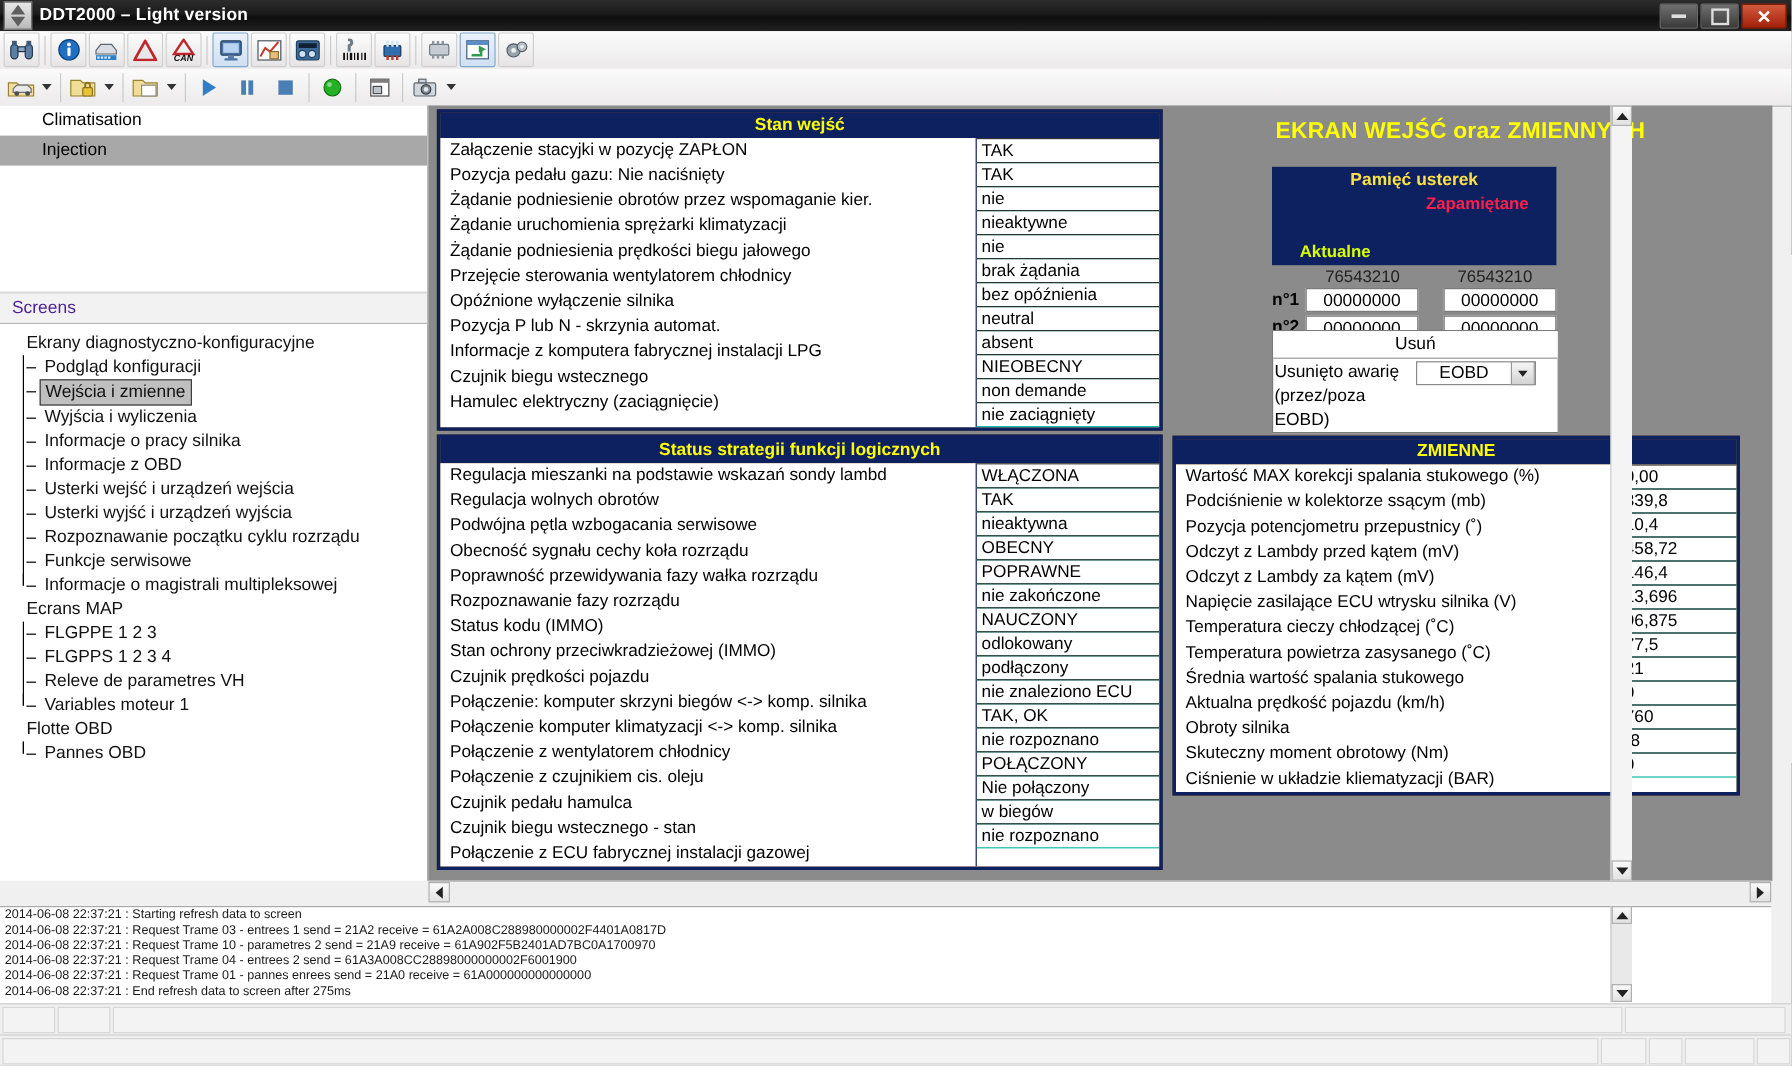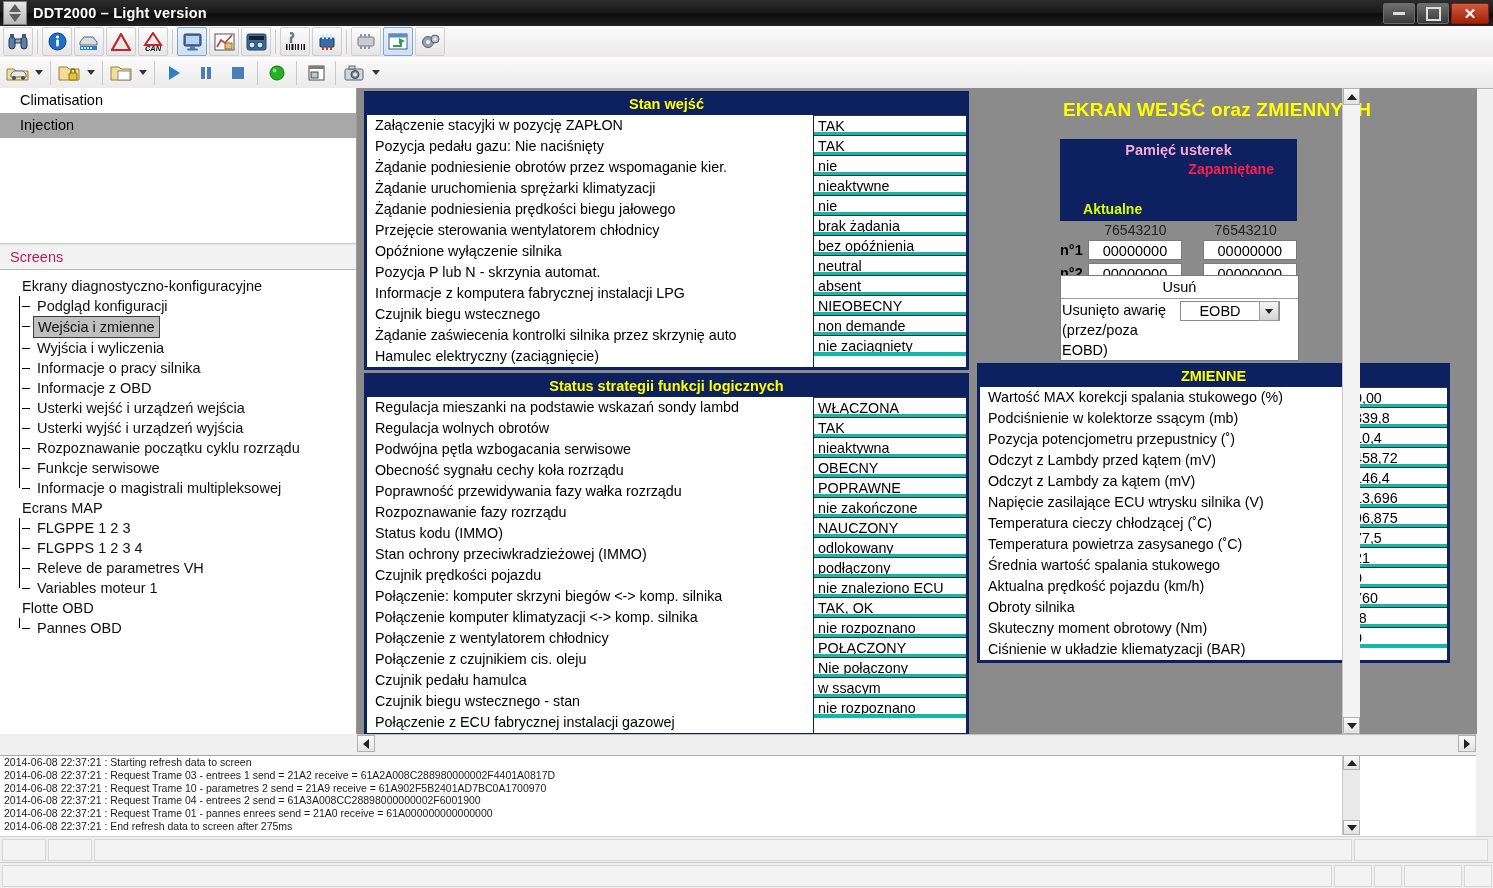--- a/index.html
+++ b/index.html
@@ -60,24 +60,24 @@
     border-top:5px solid #333;margin:0 4px 0 1px;}
   .ico{display:block;}
 
   
   .left{
     position:absolute;left:0;top:88px;width:357px;height:646px;
     background:#fff;border-right:1px solid #9a9a9a;
     box-sizing:border-box;
   }
   .lst-top{height:155px;border-bottom:1px solid #cacaca;background:#fff;overflow:hidden;}
-  .lst-item{height:25px;line-height:25px;padding-left:20px;font-size:14.5px;color:#000;}
+  .lst-item{height:25px;line-height:25px;padding-left:35px;font-size:14.5px;color:#000;}
   .lst-item.sel{background:#a8a8a8;}
   .sec-head{
-    height:24px;line-height:24px;padding-left:10px;font-size:14.5px;color:#be185d;
+    height:24px;line-height:24px;padding-left:10px;font-size:14.5px;color:#4c1d95;
     background:#f2f2f2;border-top:1px solid #e3e3e3;border-bottom:1px solid #b8b8b8;
   }
   .tree{padding:6px 0 0 0;font-size:14.5px;color:#111;line-height:20px;}
   .tr-root{padding-left:22px;}
   .tr-grp{position:relative;padding-left:22px;}
   .tr-grp:before{content:"";position:absolute;left:19px;top:0;bottom:10px;width:1px;background:#000;}
   .tr-ch{position:relative;padding-left:12px;white-space:nowrap;}
   .tr-ch:before{content:"";position:absolute;left:-0px;top:10px;width:8px;height:1px;background:#000;}
   .tr-ch.last:after{content:"";position:absolute;left:-3px;top:0;width:1px;height:10px;background:#000;}
   .tr-ch .lbl{display:inline-block;padding:0 3px;}
@@ -92,30 +92,30 @@
   .pnl{border:3px solid #0d2060;background:#a16207;box-sizing:border-box;}
   .pnl-title{
     background:#0d2060;color:#ffff00;font-weight:bold;font-size:14.5px;
     text-align:center;height:21px;line-height:21px;
   }
   .pnl-body{display:flex;background:#fff;}
   .col-lbl{flex:1 1 auto;}
   .col-val{flex:0 0 152px;border-left:1px solid #0d2060;}
   .rw{height:21px;line-height:21px;font-size:14.3px;color:#000;white-space:nowrap;overflow:hidden;}
   .col-lbl .rw{padding-left:8px;}
-  .col-val .rw{padding-left:4px;border-bottom:4px solid #14b8a6;border-top:1px solid #333;
+  .col-val .rw{padding-left:4px;border-bottom:1px solid #14b8a6;border-top:1px solid #333;
     margin-top:-1px;box-sizing:border-box;}
   .col-val .rw:first-child{margin-top:0;}
 
   
   .rightzone{position:absolute;left:620px;top:3px;width:480px;height:580px;}
   .r-title{color:#ffff00;font-weight:bold;font-size:19px;text-align:center;margin-top:8px;letter-spacing:.2px;}
   .memblk{position:absolute;left:83px;top:48px;width:237px;}
   .mem-head{background:#0d2060;padding:2px 0 3px;}
-  .mem-h1{color:#f9a8d4;font-weight:bold;font-size:14.5px;text-align:center;line-height:19px;}
+  .mem-h1{color:#fde047;font-weight:bold;font-size:14.5px;text-align:center;line-height:19px;}
   .mem-h2{display:flex;justify-content:space-around;font-weight:bold;font-size:14px;line-height:18px;}
   .mem-h2 .a{color:#d8ff00;margin-top:40px;}
   .mem-h2 .b{color:#ff1f4a;}
   .bitshdr{display:flex;font-size:14px;color:#222;height:18px;line-height:18px;}
   .bitshdr span{width:106px;text-align:center;}
   .bitshdr .sp{width:25px;}
   .memrow{display:flex;align-items:center;height:21px;margin-bottom:2px;}
   .memrow .n{width:30px;font-weight:bold;font-size:14.5px;color:#000;text-align:left;}
   .memfld{width:102px;height:20px;line-height:20px;background:#fff;border:1px solid #7a7a7a;
     text-align:center;font-size:14.5px;color:#000;box-sizing:border-box;}
@@ -449,21 +449,20 @@
             <div class="rw">Załączenie  stacyjki w pozycję ZAPŁON</div>
             <div class="rw">Pozycja pedału gazu: Nie naciśnięty</div>
             <div class="rw">Żądanie  podniesienie obrotów  przez wspomaganie  kier.</div>
             <div class="rw">Żądanie  uruchomienia  sprężarki klimatyzacji</div>
             <div class="rw">Żądanie  podniesienia  prędkości biegu jałowego</div>
             <div class="rw">Przejęcie sterowania  wentylatorem  chłodnicy</div>
             <div class="rw">Opóźnione  wyłączenie silnika</div>
             <div class="rw">Pozycja P lub N - skrzynia automat.</div>
             <div class="rw">Informacje z komputera  fabrycznej instalacji LPG</div>
             <div class="rw">Czujnik biegu wstecznego</div>
-            <div class="rw">Żądanie zaświecenia  kontrolki  silnika przez skrzynię auto</div>
             <div class="rw">Hamulec  elektryczny (zaciągnięcie)</div>
           </div>
           <div class="col-val">
             <div class="rw">TAK</div>
             <div class="rw">TAK</div>
             <div class="rw">nie</div>
             <div class="rw">nieaktywne</div>
             <div class="rw">nie</div>
             <div class="rw">brak żądania</div>
             <div class="rw">bez opóźnienia</div>
@@ -505,21 +504,21 @@
             <div class="rw">POPRAWNE</div>
             <div class="rw">nie zakończone</div>
             <div class="rw">NAUCZONY</div>
             <div class="rw">odlokowany</div>
             <div class="rw">podłączony</div>
             <div class="rw">nie znaleziono  ECU</div>
             <div class="rw">TAK, OK</div>
             <div class="rw">nie rozpoznano</div>
             <div class="rw">POŁĄCZONY</div>
             <div class="rw">Nie połączony</div>
-            <div class="rw">w ssącym</div>
+            <div class="rw">w biegów</div>
             <div class="rw">nie rozpoznano</div>
           </div>
         </div>
       </div>
     </div>
 
     <div class="rightzone">
       <div class="r-title">EKRAN WEJŚĆ oraz ZMIENNYCH</div>
 
       <div class="memblk">

